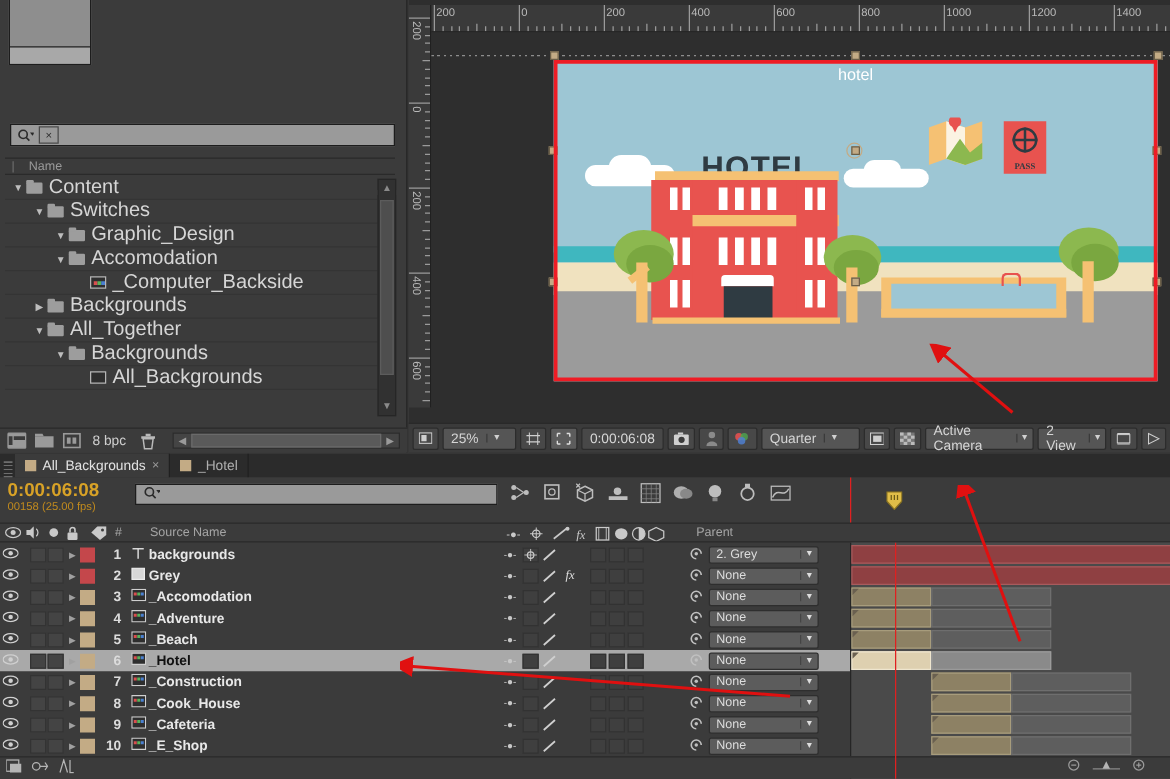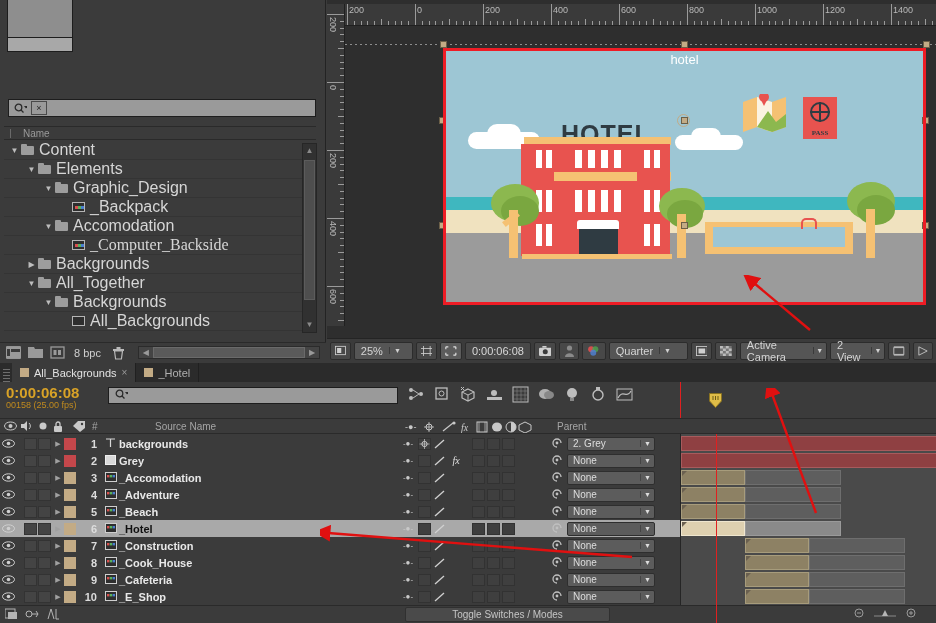--- a/index.html
+++ b/index.html
@@ -218,42 +218,33 @@
 
     <div id="tree">
         <div class="trow" style="padding-left: 4px;">
           <span class="tw">▼</span>
           <span class="folder-ico"></span>
           <span class="tlabel">Content</span>
         </div>
         <div class="trow" style="padding-left: 21px;">
           <span class="tw">▼</span>
           <span class="folder-ico"></span>
-          <span class="tlabel">Elements</span>
+          <span class="tlabel">Switches</span>
         </div>
         <div class="trow" style="padding-left: 38px;">
           <span class="tw">▼</span>
           <span class="folder-ico"></span>
           <span class="tlabel">Graphic_Design</span>
         </div>
-        <div class="trow" style="padding-left: 55px;">
-          <span class="tw"></span>
-          <span class="comp-ico">
-            <i></i>
-            <i></i>
-            <i></i>
-          </span>
-          <span class="tlabel">_Backpack</span>
-        </div>
         <div class="trow" style="padding-left: 38px;">
           <span class="tw">▼</span>
           <span class="folder-ico"></span>
           <span class="tlabel">Accomodation</span>
         </div>
-        <div class="trow" style="padding-left: 55px; font-family: Liberation Serif, serif;">
+        <div class="trow" style="padding-left: 55px;">
           <span class="tw"></span>
           <span class="comp-ico">
             <i></i>
             <i></i>
             <i></i>
           </span>
           <span class="tlabel">_Computer_Backside</span>
         </div>
         <div class="trow" style="padding-left: 21px;">
           <span class="tw">▶</span>
@@ -790,21 +781,21 @@
             <path d="M3 5 L3 3 A2 2 0 0 1 7 3 L7 5" fill="none" stroke="#c9c9c9" stroke-width="1.3"></path>
           </svg>
       </span>
       <span class="c" style="left:72px;">
         <svg width="14" height="11" viewBox="0 0 14 11">
             <path d="M1 5 L6 0 L13 0 L13 7 L8 11 Z" fill="#c9c9c9"></path>
             <circle cx="10" cy="3" r="1.2" fill="#3b3b3b"></circle>
           </svg>
       </span>
       <span class="c" style="left:92px;">#</span>
-      <span class="c" style="left:120px;margin-left:35px;">Source Name</span>
+      <span class="c" style="left:120px;">Source Name</span>
       <span class="c" style="left:405px;">
         <svg width="130" height="12" viewBox="0 0 130 12">
           <text x="0" y="9" font-size="9" fill="#c9c9c9" font-family="Liberation Sans">-●-</text>
           <circle cx="24" cy="6" r="3" fill="none" stroke="#c9c9c9"></circle>
             <path d="M24 1 L24 11 M19 6 L29 6" stroke="#c9c9c9" stroke-width=".8"></path>
           <path d="M38 10 L48 2" stroke="#c9c9c9" stroke-width="1.3"></path>
             <circle cx="49" cy="2" r="1.6" fill="#c9c9c9"></circle>
           <text x="56" y="10" font-size="10" fill="#c9c9c9" font-style="italic" font-family="Liberation Serif">fx</text>
           <rect x="72" y="1" width="10" height="10" fill="none" stroke="#c9c9c9"></rect>
             <path d="M74 1 L74 11 M80 1 L80 11" stroke="#c9c9c9" stroke-width=".7"></path>
@@ -1273,21 +1264,20 @@
         <svg width="14" height="12" viewBox="0 0 14 12">
             <circle cx="4" cy="6" r="3" fill="none" stroke="#b5b5b5"></circle>
             <path d="M7 6 L13 6 M11 3 L13 6 L11 9" stroke="#b5b5b5" fill="none"></path>
           </svg>
       </span>
       <span>
         <svg width="14" height="12" viewBox="0 0 14 12">
             <path d="M2 11 L5 1 L8 11 M10 1 L10 11 L13 11" stroke="#b5b5b5" fill="none"></path>
           </svg>
       </span>
-      <span id="toggle-sw">Toggle Switches / Modes</span>
       <span style="position:absolute;right:70px;bottom:2px;">
         <svg width="12" height="11" viewBox="0 0 12 11">
             <circle cx="5" cy="5" r="4" fill="none" stroke="#9a9a9a"></circle>
             <path d="M3 5 L7 5" stroke="#9a9a9a"></path>
           </svg>
       </span>
       <span style="position:absolute;right:40px;bottom:2px;">
         <svg width="22" height="11" viewBox="0 0 22 11">
             <path d="M0 8 L22 8" stroke="#8a8a8a"></path>
             <polygon points="11,2 14,8 8,8" fill="#b5b5b5"></polygon>

